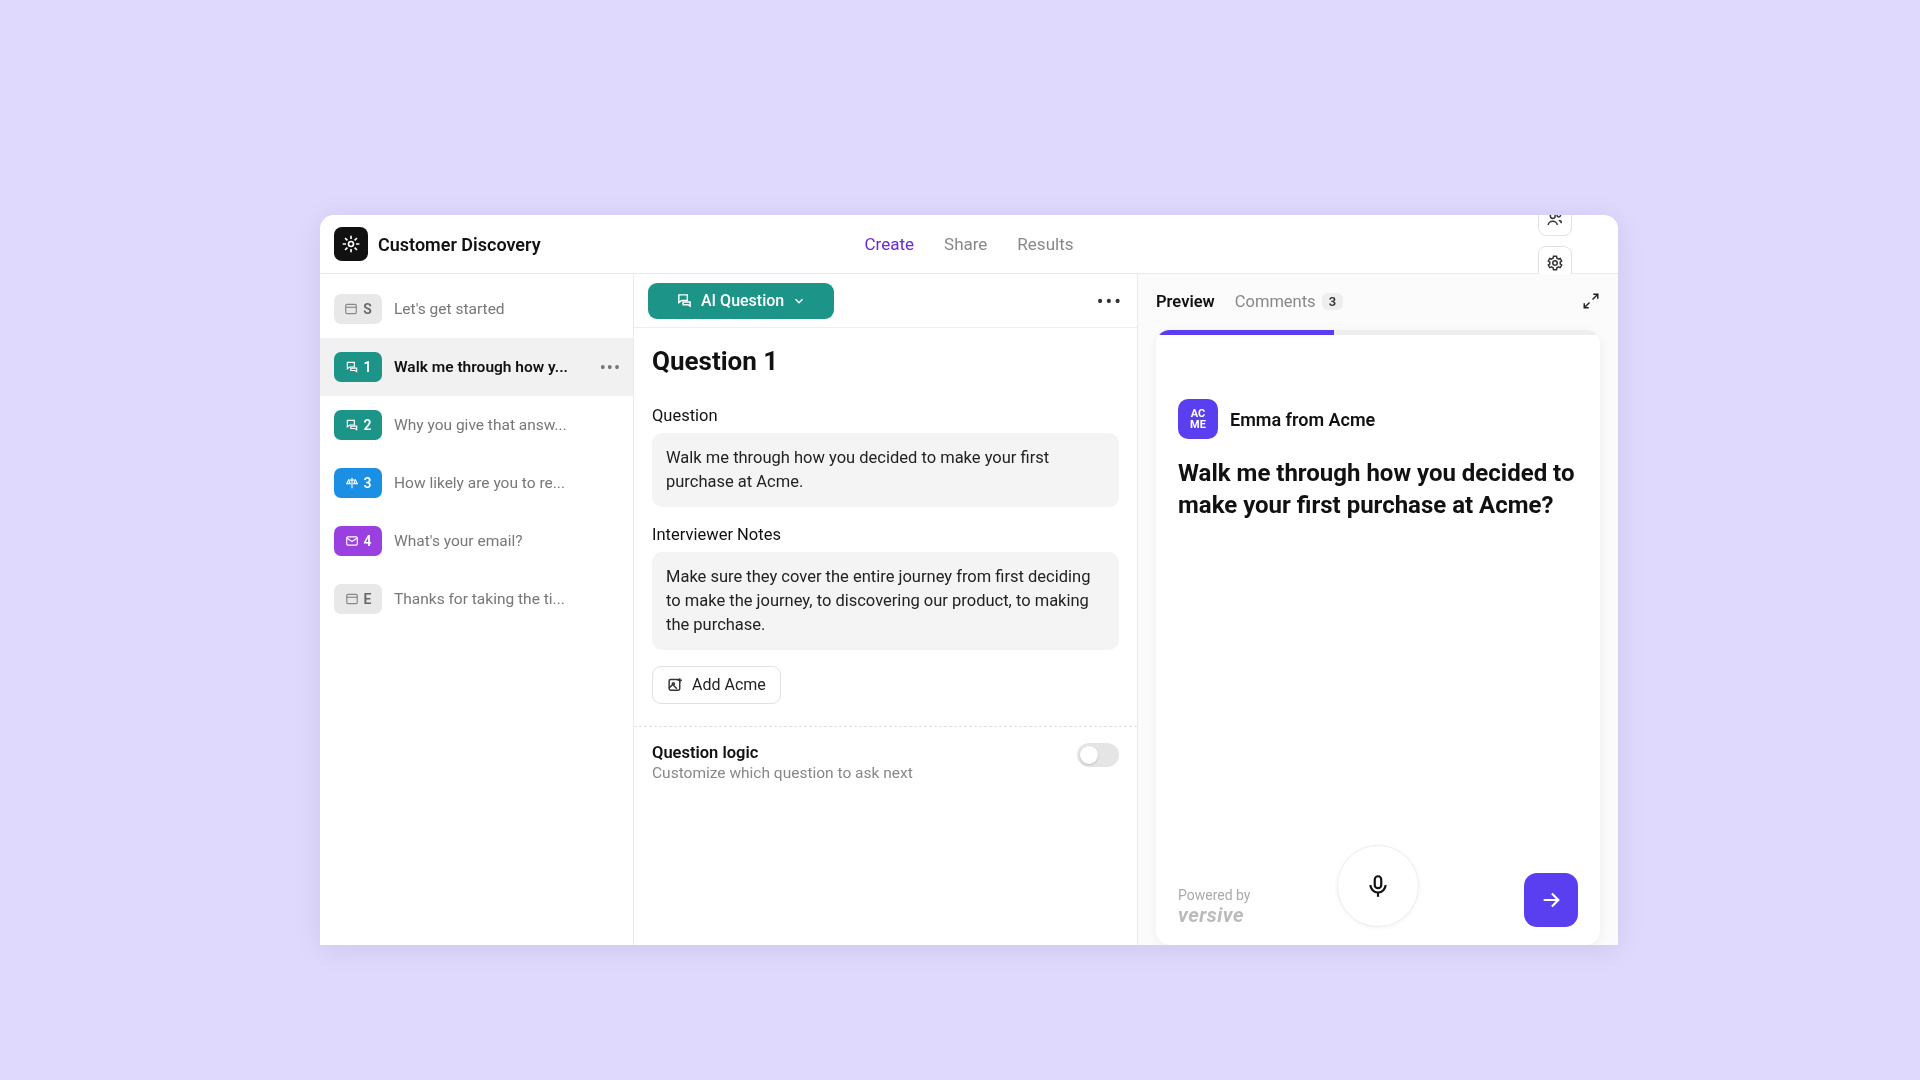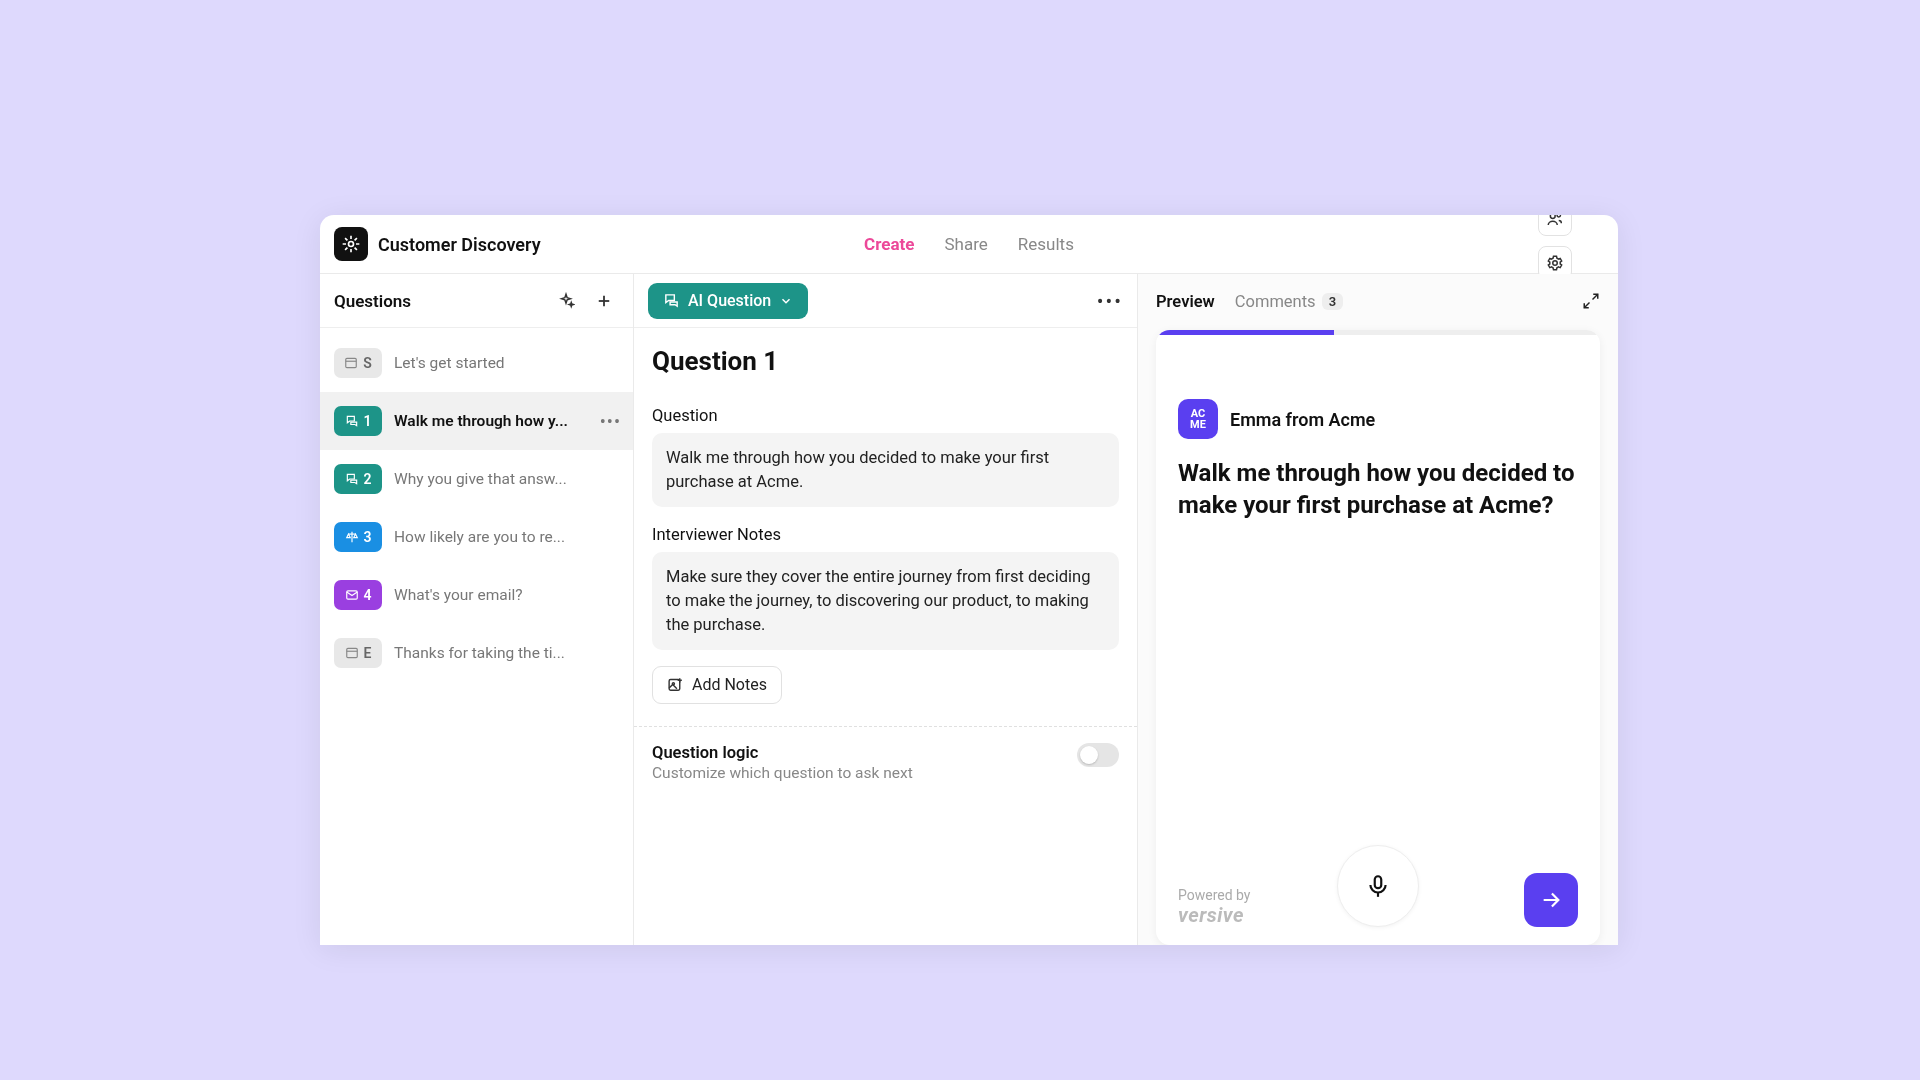--- a/index.html
+++ b/index.html
@@ -41,21 +41,21 @@
   }
   .logo {
     width: 34px; height: 34px; border-radius: 8px;
     background: #111; display:flex; align-items:center; justify-content:center;
     margin-right: 10px;
   }
   .logo svg { width: 20px; height:20px; }
   .title { font-weight: 600; font-size: 18px; color:#111; }
   .tabs { display:flex; gap:30px; position:absolute; left:50%; transform:translateX(-50%); }
   .tab { font-size: 17px; color:#888; cursor:pointer; }
-  .tab.active { color:#ec4899; font-weight:700; }
+  .tab.active { color:#6d28d9; font-weight:400; }
   .header-right { margin-left:auto; display:flex; align-items:center; gap:10px;flex-direction:column; }
   .avatars { display:flex; }
   .avatar { width:30px; height:30px; border-radius:50%; border:2px solid #fff; margin-left:-8px; background:#777; background-size:cover;}
   .avatar.a1{ background: linear-gradient(135deg,#b0b0b0,#888);} 
   .avatar.a2{ background: linear-gradient(135deg,#8899aa,#667788);} 
   .avatar.a3{ background: linear-gradient(135deg,#d9c9b0,#a08060);} 
   .iconbtn {
     width:34px; height:34px; border:1px solid #e2e2e2; border-radius:8px;
     display:flex; align-items:center; justify-content:center; cursor:pointer; background:#fff;
   }
@@ -88,21 +88,21 @@
   .badge.teal{ background:#1d9488;}
   .badge.blue{ background:#1a8fe3;}
   .badge.purple{ background:#9a3fe0;}
   .qitem .qtext{ font-size:15.5px; color:#777; white-space:nowrap; overflow:hidden; text-overflow:ellipsis; flex:1;}
   .qitem.active .qtext{ color:#111; font-weight:600;}
   .qitem .more{ position:absolute; right:12px; color:#777; font-size:18px; letter-spacing:1px;}
   
   .editor{ flex:1; display:flex; flex-direction:column; border-right:1px solid #eaeaea; min-width:0;}
   .editor-head{ height:54px; display:flex; align-items:center; padding:0 14px; border-bottom:1px solid #eee;}
   .qtype{
-    height:36px; background:#1d9488; color:#fff; border-radius:9px; padding:0 15px;
+    height:36px; background:#1d9488; color:#fff; border-radius:9px; padding:0 28px;
     display:flex; align-items:center; gap:8px; font-size:16px; font-weight:500; cursor:pointer;
   }
   .editor-head .more{ margin-left:auto; color:#333; font-size:20px; letter-spacing:2px; cursor:pointer;}
   .editor-body{ padding: 18px 18px 22px; border-bottom:1px dashed #e0e0e0; }
   .qtitle{ font-weight:700; font-size:26px; color:#111; margin-bottom:30px;}
   .label{ font-weight:400; font-size:16.5px; color:#111; margin-bottom:8px; margin-top:4px;}
   .field{
     background:#f4f4f4; border-radius:10px; padding:13px 14px; font-size:16.5px; color:#222; line-height:1.45;
   }
   .notes{ margin-top:18px;}
@@ -218,37 +218,20 @@
             <circle cx="14" cy="10" r="1.3"></circle>
           </svg>
           <span>Publish</span>
         </div>
       </div>
     </div>
 
     <div class="body">
 
       <div class="sidebar">
-        <div class="sidebar-head">
-          <span>Questions</span>
-          <div class="actions">
-            <div class="ghost-icon">
-              <svg width="18" height="18" viewBox="0 0 24 24" fill="none" stroke="#333" stroke-width="2">
-                <path d="M12 3l1.5 4.5L18 9l-4.5 1.5L12 15l-1.5-4.5L6 9l4.5-1.5z"></path>
-                  <path d="M19 14l.7 2 2 .7-2 .7-.7 2-.7-2-2-.7 2-.7z"></path>
-              </svg>
-            </div>
-            <div class="ghost-icon">
-              <svg width="18" height="18" viewBox="0 0 24 24" stroke="#333" stroke-width="2.4">
-                <line x1="12" y1="5" x2="12" y2="19"></line>
-                  <line x1="5" y1="12" x2="19" y2="12"></line>
-              </svg>
-            </div>
-          </div>
-        </div>
         <div class="qlist">
 
           <div class="qitem">
             <div class="badge gray">
               <svg width="14" height="14" viewBox="0 0 24 24" fill="none" stroke="#888" stroke-width="2">
                   <rect x="3" y="4" width="18" height="16" rx="2"></rect>
                   <line x1="3" y1="9" x2="21" y2="9"></line>
                 </svg>
               <span class="bnum">S</span>
             </div>
@@ -339,21 +322,21 @@
             <div class="field">Make sure they cover the entire journey from first deciding to make the journey, to discovering our product, to making the purchase.</div>
           </div>
           <div class="addasset">
             <svg width="17" height="17" viewBox="0 0 24 24" fill="none" stroke="#333" stroke-width="2">
               <rect x="3" y="5" width="15" height="15" rx="2"></rect>
                 <circle cx="9" cy="11" r="1.5"></circle>
                 <path d="M3 17l5-5 6 6"></path>
                 <path d="M18 3v6"></path>
                 <path d="M15 6h6"></path>
             </svg>
-            <span>Add Notes</span>
+            <span>Add Acme</span>
           </div>
         </div>
         <div class="logic">
           <div class="txt">
             <div class="t1">Question logic</div>
             <div class="t2">Customize which question to ask next</div>
           </div>
           <div class="toggle"></div>
         </div>
       </div>

